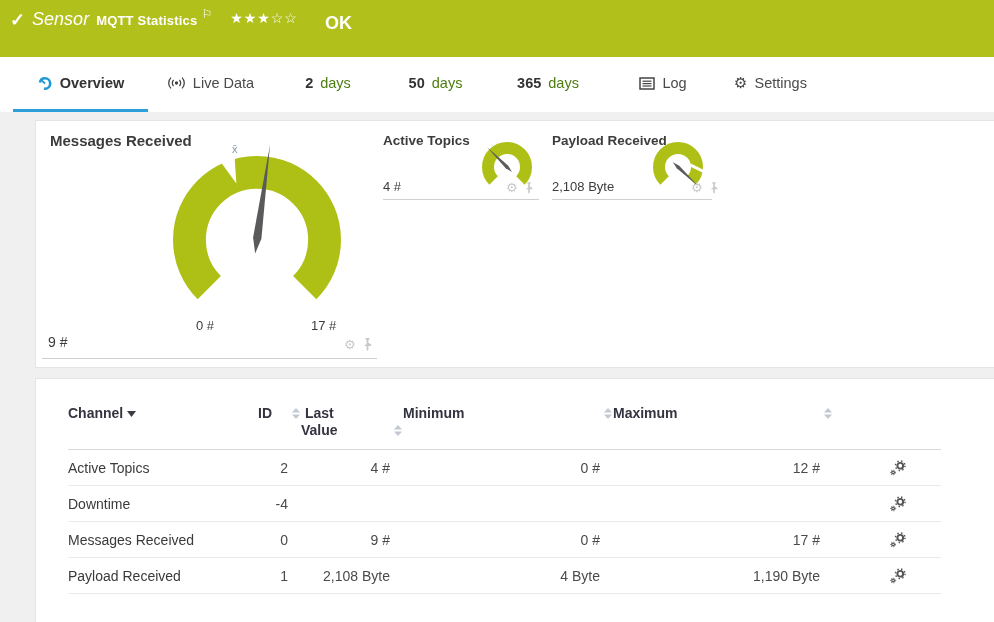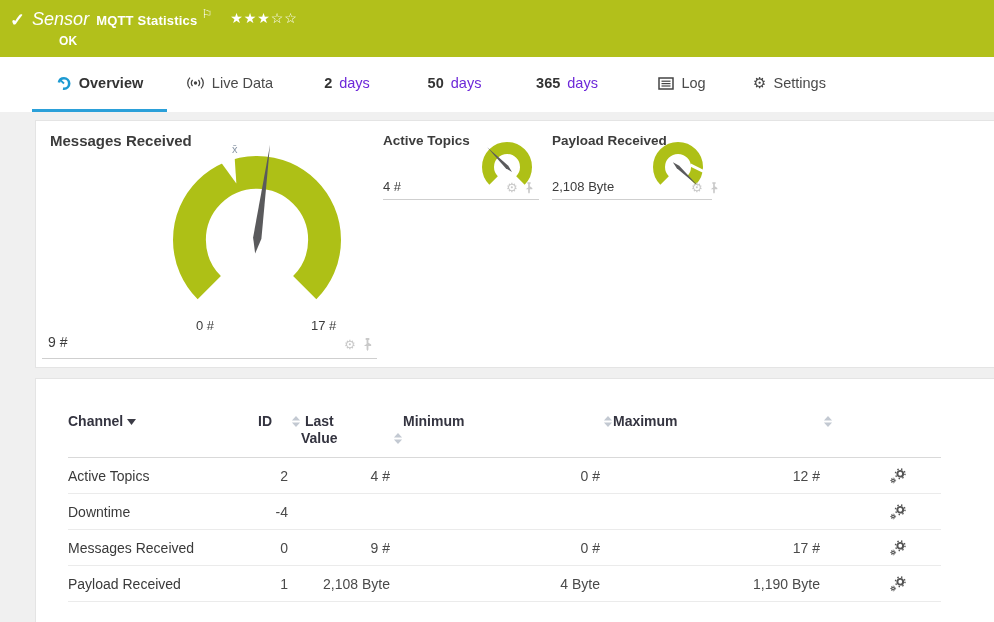--- a/index.html
+++ b/index.html
@@ -2,56 +2,56 @@
 <html><head>
 <meta charset="utf-8">
 <style>
   * { margin:0; padding:0; box-sizing:border-box; }
   html,body { width:994px; height:622px; overflow:hidden; }
   body { font-family:"Liberation Sans", sans-serif; background:#f0f0f0; position:relative; }
 
   
   .topbar { height:57px; background:#b2c01b; color:#fff; display:flex; align-items:flex-start; padding:9px 0 0 10px; }
   .topbar .check { font-size:18px; font-weight:bold; line-height:22px; margin-right:7px; }
-  .title-block { display:flex; flex-direction:column; }
+  .title-block { display:flex; flex-direction:row; }
   .title-line { display:flex; align-items:baseline; }
   .kind { font-style:italic; font-size:18px; font-weight:400; margin-right:7px; }
   .sensor-title { font-size:13px; font-weight:700; letter-spacing:.2px; }
   .flag { font-size:12px; position:relative; top:-7px; margin-left:4px; }
   .stars { font-size:14px; margin-left:18px; position:relative; top:-2px; letter-spacing:1px; }
-  .status-ok { font-size:12px; font-weight:700; margin:4px 0 0 27px; }
-
-  
-  .tabstrip { height:55px; background:#fff; display:flex; padding-left:32px; }
+  .status-ok { font-size:18px; font-weight:700; margin:4px 0 0 27px; }
+
+  
+  .tabstrip { height:55px; background:#fff; display:flex; padding-left:13px; }
   .tab { display:flex; align-items:center; justify-content:center; gap:7px; height:100%;
          font-size:14.5px; color:#4a4a4a; cursor:pointer; border-bottom:3px solid transparent; }
   .tab.active { border-bottom-color:#2ba0d9; color:#333; font-weight:700; }
   .tab .num { font-weight:700; color:#333; }
-  .tab .word { color:#6d28d9; }
+  .tab .word { color:#4d7c0f; }
   .tab-icon { display:inline-flex; }
   .gear-glyph { font-family:"DejaVu Sans", sans-serif; font-size:15px; color:#444; line-height:1; }
 
   
   .content { position:absolute; top:112px; left:0; right:0; bottom:0; }
   .panel { position:absolute; left:35px; right:0; background:#fff; border:1px solid #e4e4e4; border-right:none; }
   .panel-gauges { top:8px; height:248px; }
   .panel-table { top:266px; height:260px; }
 
   .gauge-title { position:absolute; font-size:15px; font-weight:700; color:#3c3c3c; }
   .mini-title  { position:absolute; font-size:13.5px; font-weight:700; color:#3c3c3c; }
   .gauge-label { position:absolute; font-size:13px; color:#3c3c3c; }
   .gauge-value { position:absolute; font-size:14px; color:#3c3c3c; }
   .avg-marker  { position:absolute; font-size:11px; color:#8996a6; }
   .cell-line   { position:absolute; border-bottom:1px solid #cfcfcf; }
   .cell-tools  { position:absolute; display:flex; gap:6px; align-items:center; }
   .cell-tools .gear-glyph { font-size:13px; color:#c9c9c9; }
   .gauge-svg { position:absolute; }
 
   
-  .tbl { position:absolute; left:32px; top:34px; width:873px; font-size:14px; }
+  .tbl { position:absolute; left:32px; top:26px; width:873px; font-size:14px; }
   .trow, .thead { display:grid; grid-template-columns:190px 43px 102px 210px 220px 108px; align-items:center; }
   .thead { align-items:start; padding-bottom:10px; border-bottom:1px solid #d9d9d9; color:#343440; font-weight:700; }
   .th { display:flex; justify-content:space-between; align-items:center; gap:4px; line-height:17px; }
   .th.left { justify-content:flex-start; }
   .th .two-line { text-align:center; }
   .trow { height:36px; border-bottom:1px solid #ebebeb; color:#4a4a4a; }
   .td { text-align:right; padding-right:13px; }
   .td.name { text-align:left; padding-right:0; color:#3a3a3a; }
   .td.tools { display:flex; justify-content:flex-start; padding:0 0 0 56px; }
   .sort-icon, .caret-icon, .chan-settings { cursor:pointer; }

